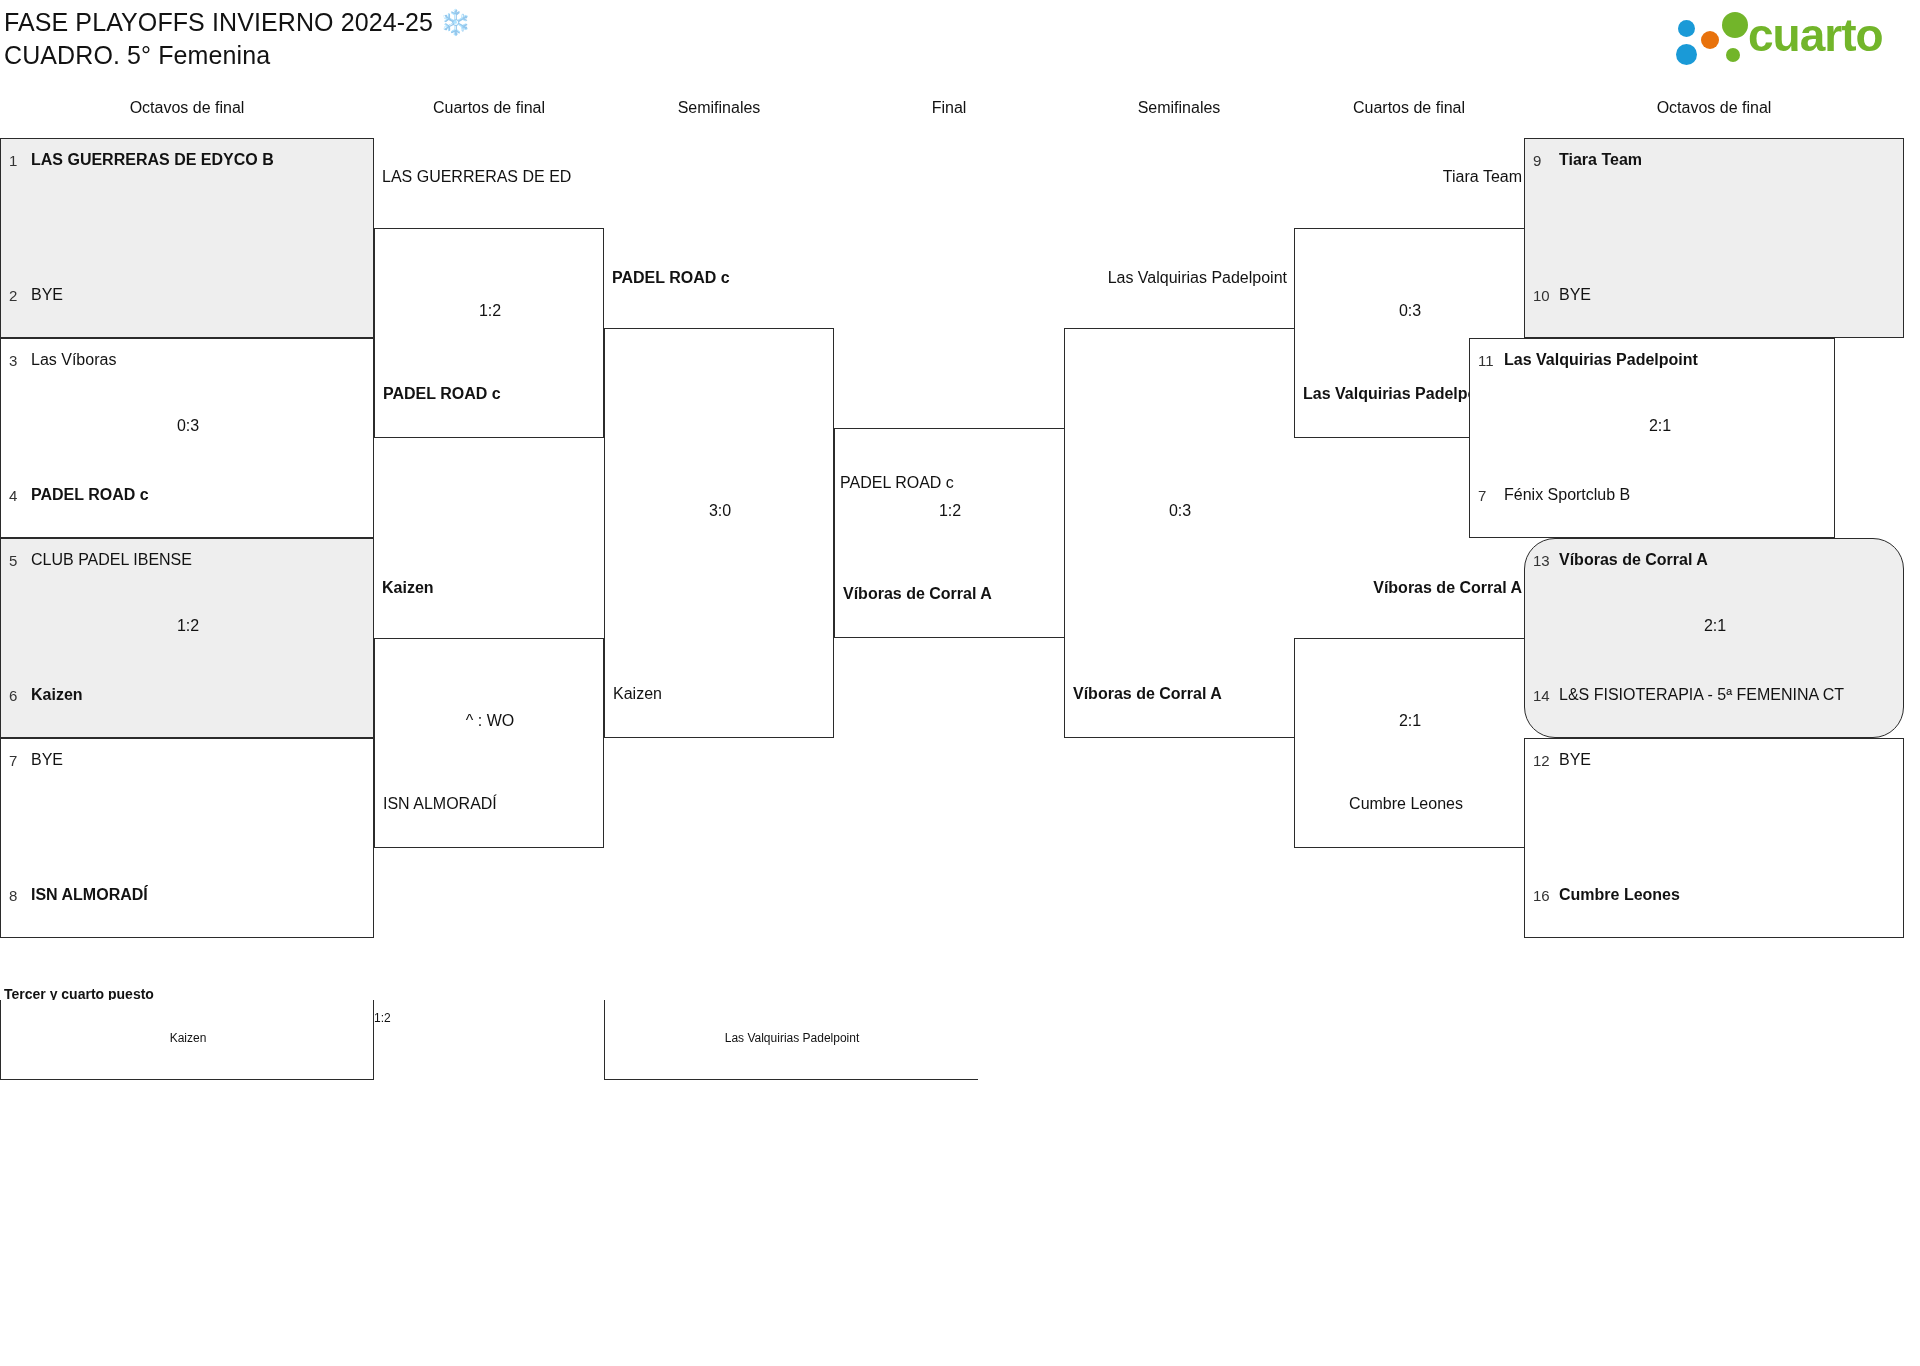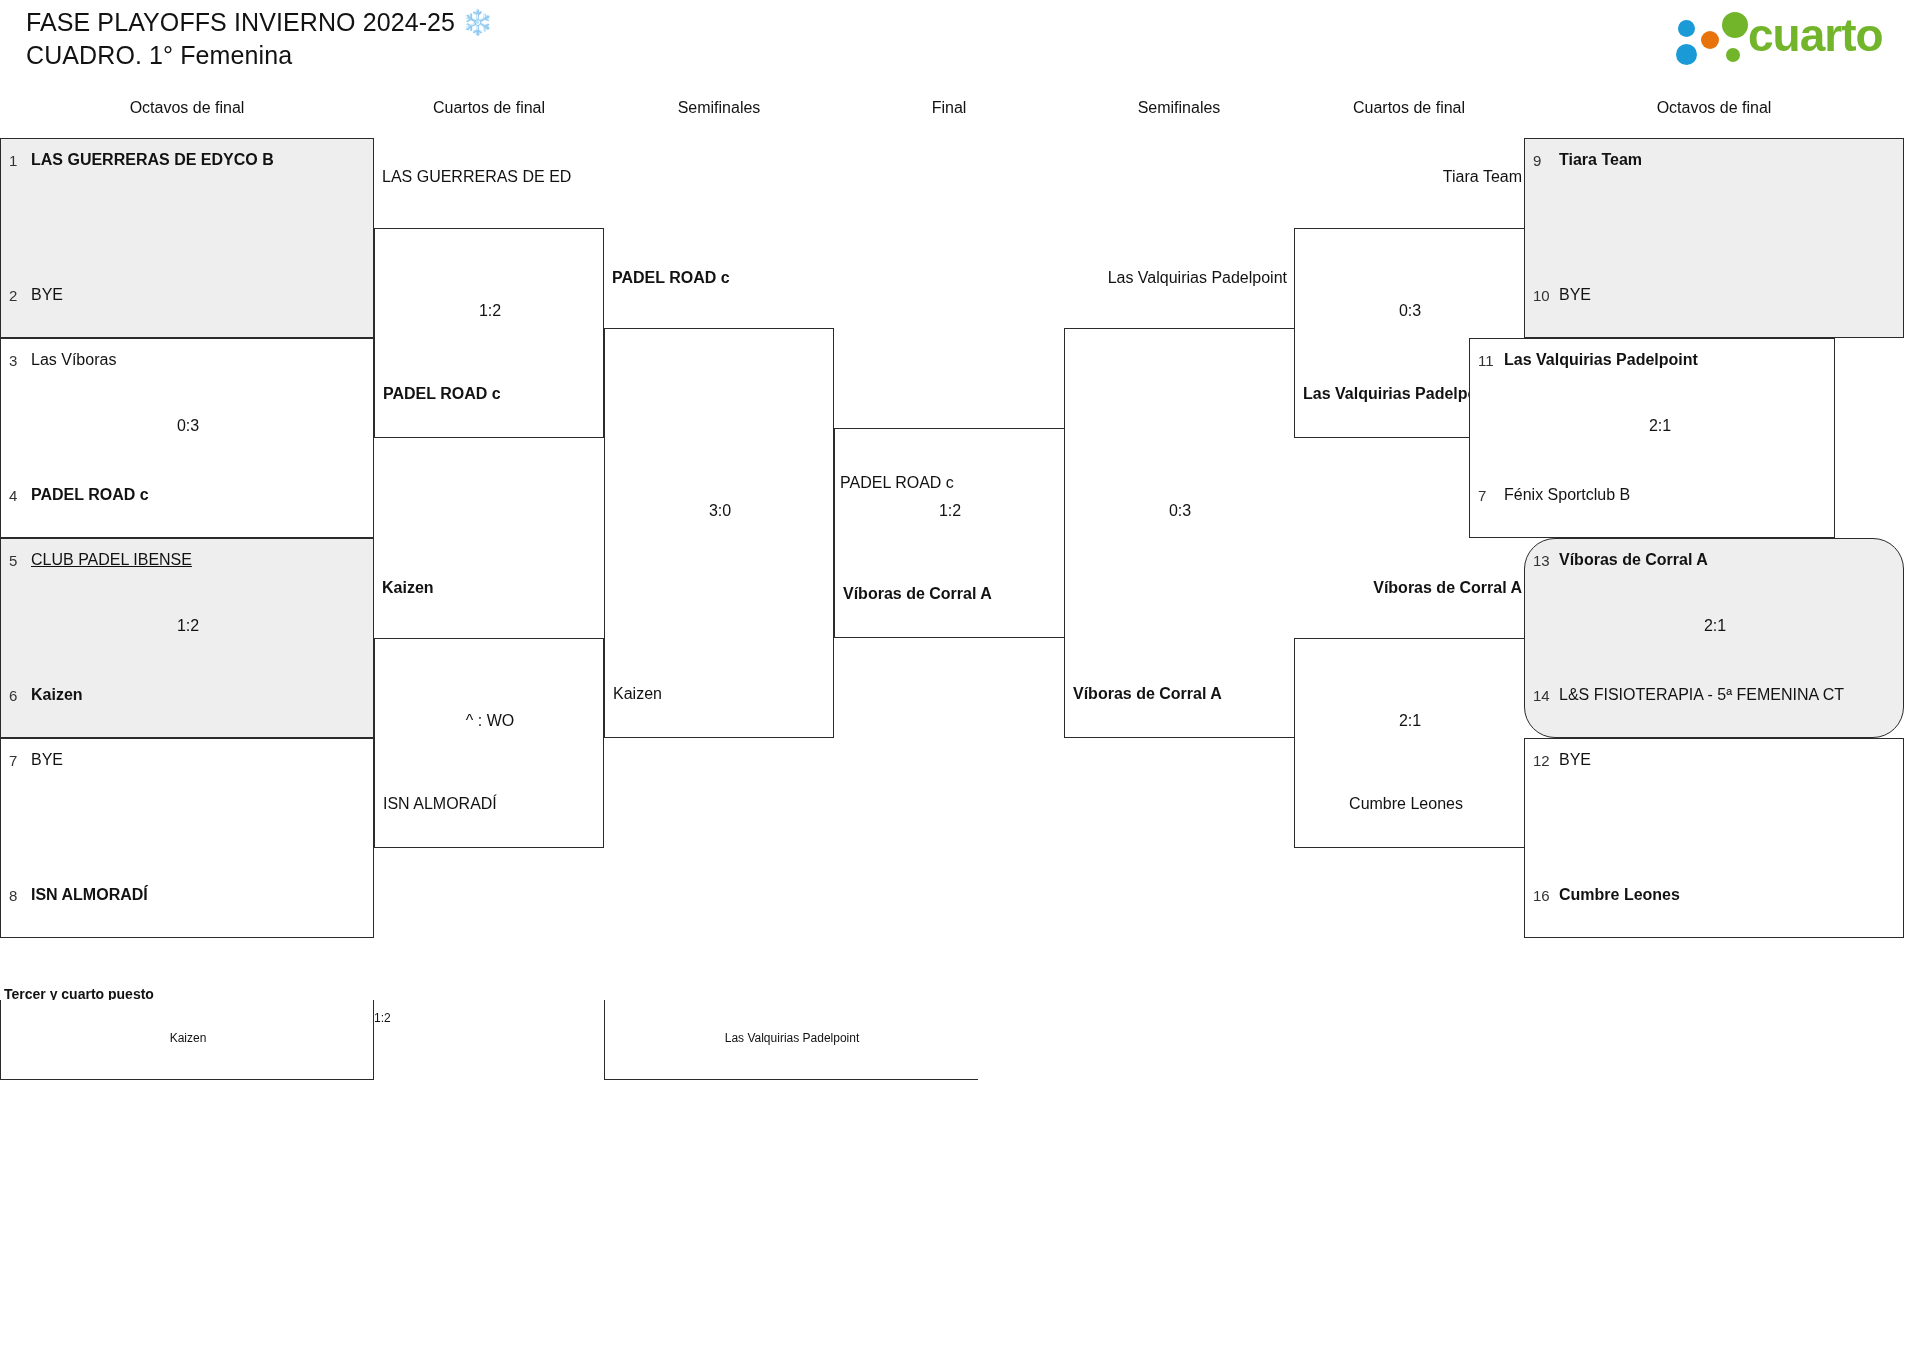--- a/index.html
+++ b/index.html
@@ -5,21 +5,21 @@
   html,body{margin:0;padding:0;background:#fff;}
   body{
     width:1920px;height:1366px;position:relative;overflow:hidden;
     font-family:"Liberation Sans","DejaVu Sans",sans-serif;
     color:#121212;
     -webkit-font-smoothing:antialiased;
   }
   .abs{position:absolute;box-sizing:border-box;}
 
   
-  #title{left:4px;top:6px;width:1100px;font-size:25px;line-height:33px;font-weight:400;letter-spacing:.1px;margin-left:22px;}
+  #title{left:4px;top:6px;width:1100px;font-size:25px;line-height:33px;font-weight:400;letter-spacing:.1px;}
   #title .l2{display:block;}
 
   
   #logo{right:10px;top:6px;width:250px;height:62px;}
   #logo .word{position:absolute;left:88px;top:4px;font-size:46px;line-height:50px;font-weight:700;color:#72b52a;letter-spacing:-1px;}
   #logo .dot{position:absolute;border-radius:50%;}
   #logo .d1{left:18px;top:14px;width:17px;height:17px;background:#1a9ad7;}
   #logo .d2{left:16px;top:38px;width:21px;height:21px;background:#1a9ad7;}
   #logo .d3{left:41px;top:25px;width:18px;height:18px;background:#e8720c;}
   #logo .d4{left:62px;top:6px;width:26px;height:26px;background:#72b52a;}
@@ -45,21 +45,21 @@
   #tp-title{left:4px;top:985px;font-size:14px;line-height:18px;font-weight:700;}
   .tp-box{border:1px solid #2b2b2b;border-top:none;background:#fff;}
   .tp-team{position:absolute;font-size:12px;line-height:16px;color:#121212;text-align:center;}
   .tp-score{position:absolute;font-size:12px;line-height:16px;color:#121212;}
 </style>
 </head>
 <body>
 
 <div class="abs" id="title">
   <span>FASE PLAYOFFS INVIERNO 2024-25 ❄️</span>
-  <span class="l2">CUADRO. 1° Femenina</span>
+  <span class="l2">CUADRO. 5° Femenina</span>
 </div>
 
 <div class="abs" id="logo">
   <span class="dot d1"></span>
   <span class="dot d2"></span>
   <span class="dot d3"></span>
   <span class="dot d4"></span>
   <span class="dot d5"></span>
   <span class="word">cuarto</span>
 </div>
@@ -83,21 +83,21 @@
 <div class="abs mbox" style="left:0px;top:338px;width:374px;height:200px;">
   <span class="seed" style="left:8px;top:12px;">3</span>
   <span class="team" style="left:30px;top:11px;max-width:336px;">Las Víboras</span>
   <span class="score" style="left:0;top:77px;width:374px;">0:3</span>
   <span class="seed" style="left:8px;top:147px;">4</span>
   <span class="team win" style="left:30px;top:146px;max-width:336px;">PADEL ROAD c</span>
 </div>
 
 <div class="abs mbox shade" style="left:0px;top:538px;width:374px;height:200px;">
   <span class="seed" style="left:8px;top:12px;">5</span>
-  <span class="team" style="left:30px;top:11px;max-width:336px;text-decoration:underline;">CLUB PADEL IBENSE</span>
+  <span class="team" style="left:30px;top:11px;max-width:336px;">CLUB PADEL IBENSE</span>
   <span class="score" style="left:0;top:77px;width:374px;">1:2</span>
   <span class="seed" style="left:8px;top:147px;">6</span>
   <span class="team win" style="left:30px;top:146px;max-width:336px;">Kaizen</span>
 </div>
 
 <div class="abs mbox" style="left:0px;top:738px;width:374px;height:200px;">
   <span class="seed" style="left:8px;top:12px;">7</span>
   <span class="team" style="left:30px;top:11px;max-width:336px;">BYE</span>
   <span class="score" style="left:0;top:87px;width:374px;"></span>
   <span class="seed" style="left:8px;top:147px;">8</span>

